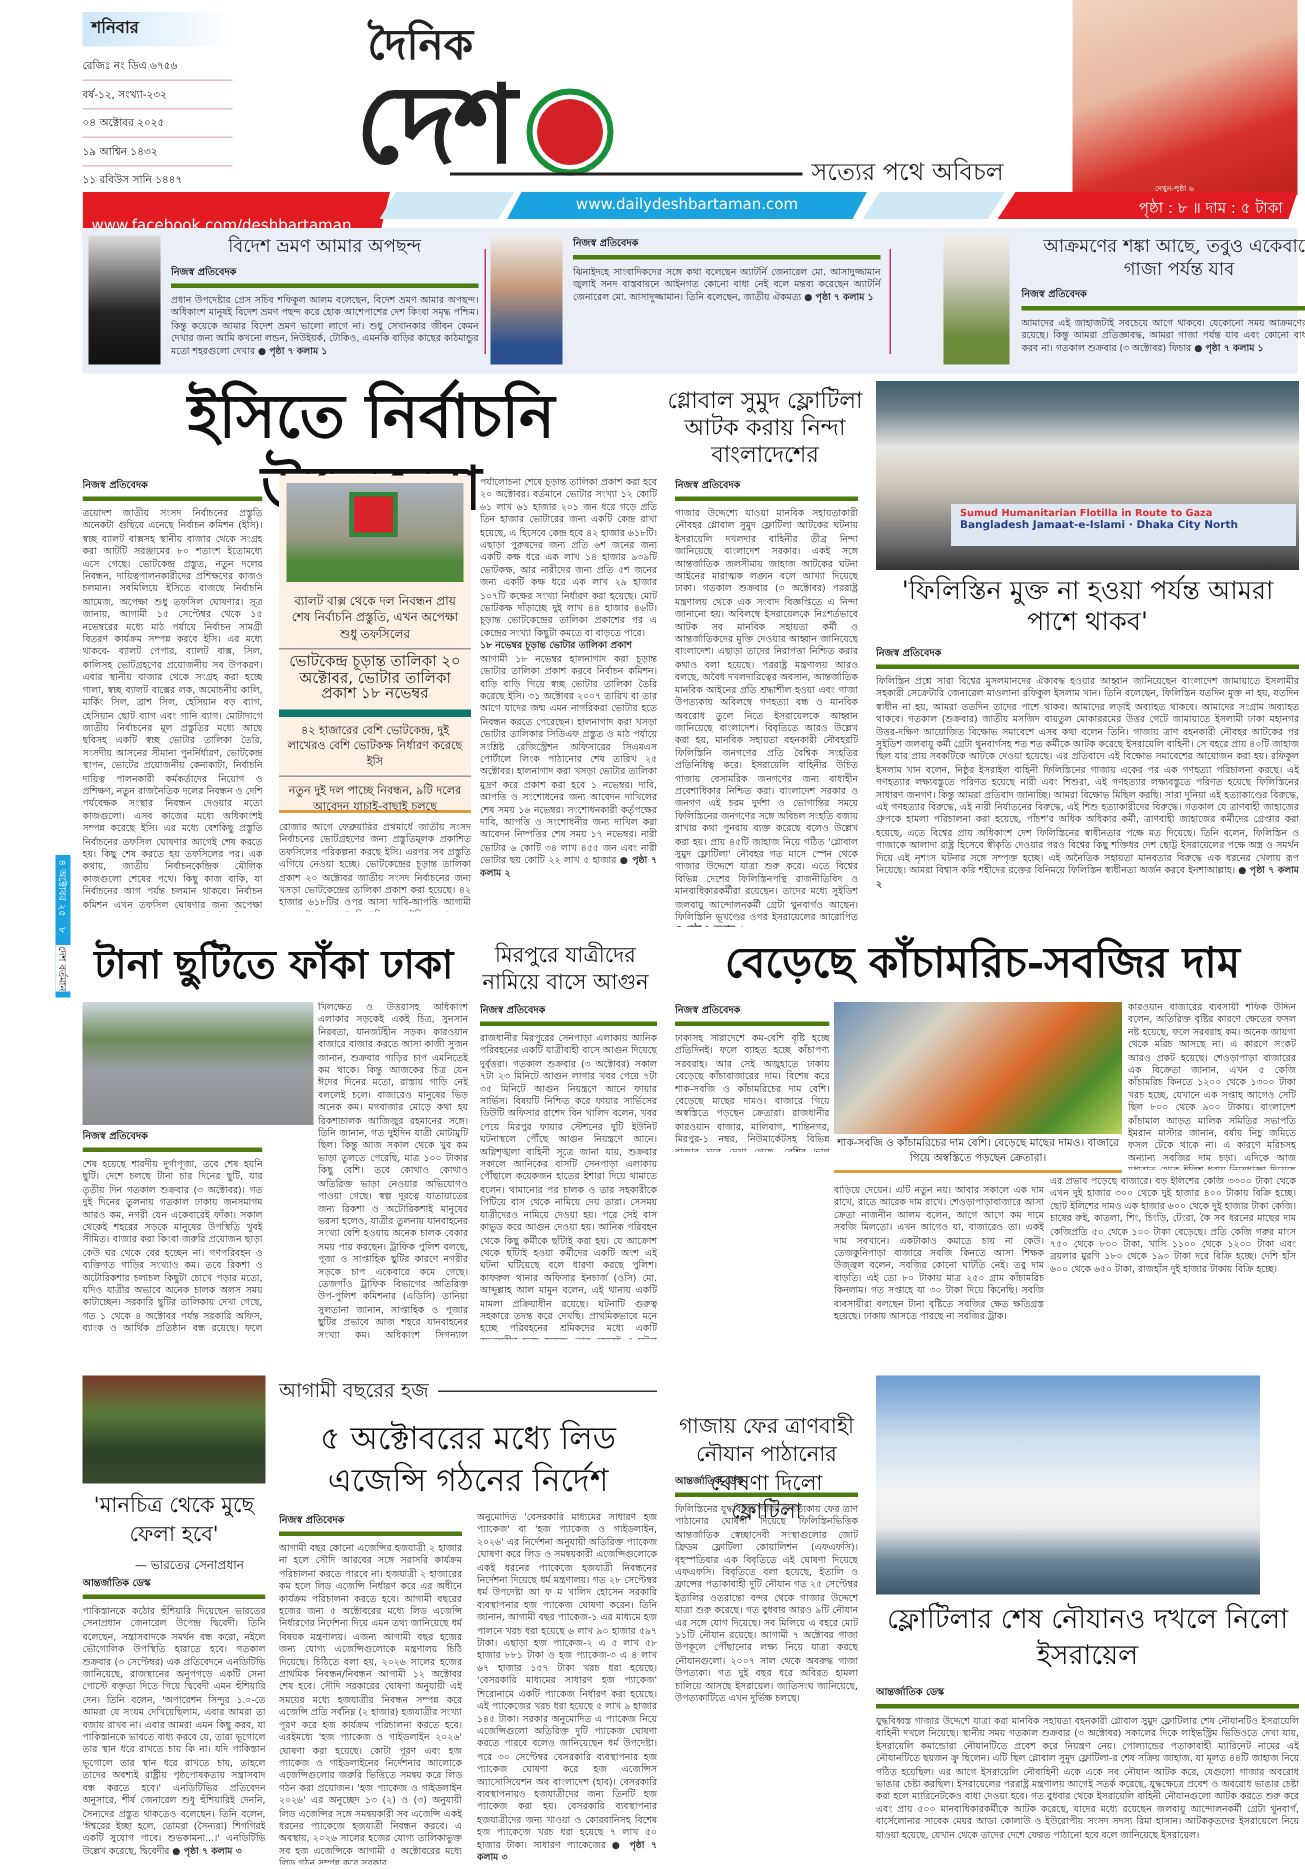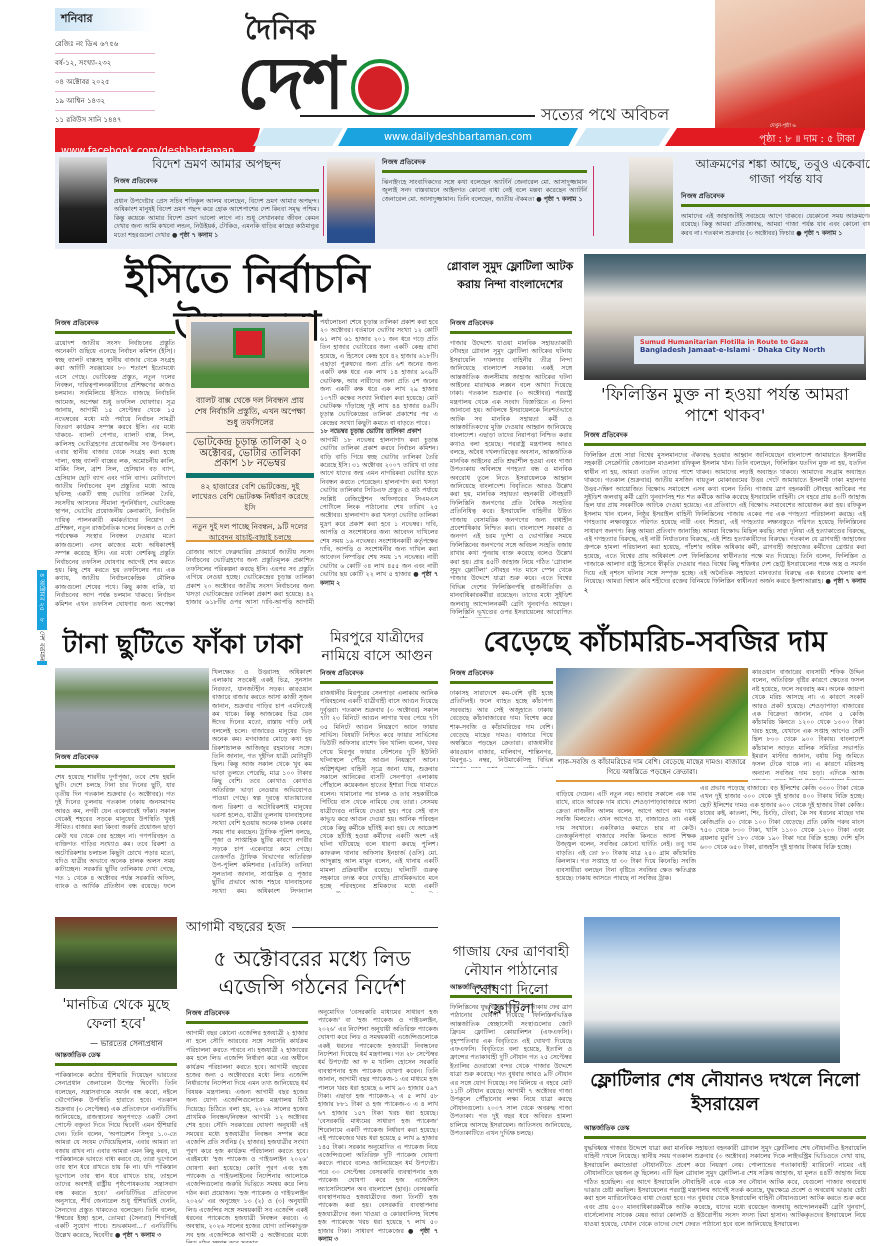--- a/index.html
+++ b/index.html
@@ -127,21 +127,21 @@
   <div class="small" style="font-weight:bold;">১৮ নভেম্বর চূড়ান্ত ভোটার তালিকা প্রকাশ</div>
   <div class="small"><span>আগামী ১৮ নভেম্বর হালনাগাদ করা চূড়ান্ত ভোটার তালিকা প্রকাশ করবে নির্বাচন কমিশন। বাড়ি বাড়ি গিয়ে স্বচ্ছ ভোটার তালিকা তৈরি করেছে ইসি। ৩১ অক্টোবর ২০০৭ তারিখ বা তার আগে যাদের জন্ম এমন নাগরিকরা ভোটার হতে নিবন্ধন করতে পেরেছেন। হালনাগাদ করা খসড়া ভোটার তালিকার সিডিএফ প্রস্তুত ও মাঠ পর্যায়ে সংশ্লিষ্ট রেজিস্ট্রেশন অফিসারের সিএমএস পোর্টালে লিংক পাঠানোর শেষ তারিখ ২৫ অক্টোবর। হালনাগাদ করা খসড়া ভোটার তালিকা মুদ্রণ করে প্রকাশ করা হবে ১ নভেম্বর। দাবি, আপত্তি ও সংশোধনের জন্য আবেদন দাখিলের শেষ সময় ১৬ নভেম্বর। সংশোধনকারী কর্তৃপক্ষের দাবি, আপত্তি ও সংশোধনীর জন্য দাখিল করা আবেদন নিষ্পত্তির শেষ সময় ১৭ নভেম্বর। নারী ভোটার ৬ কোটি ৩৪ লাখ ৪৫৫ জন এবং নারী ভোটার ছয় কোটি ২২ লাখ ৫ হাজার</span> <span class="cont">● পৃষ্ঠা ৭ কলাম ২</span></div>
 </div>
 
 <div class="abs" style="left:37px;top:570px;width:10px;height:95px;background:#1ba3e0;color:#fff;writing-mode:vertical-rl;font-size:6.5px;display:flex;align-items:center;justify-content:space-around;">
   <span>৪ অক্টোবর ২৫</span>
   <span>৮</span>
   <span style="background:#fff;color:#111;padding:1px 0;">দেশ বর্তমান</span>
 </div>
 
-<div class="abs hl ser" style="left:445px;top:258px;width:130px;font-size:11px;line-height:18px;font-weight:700;">গ্লোবাল সুমুদ ফ্লোটিলা আটক করায় নিন্দা বাংলাদেশের</div>
+<div class="abs hl ser" style="left:445px;top:258px;width:130px;font-size:15px;line-height:18px;font-weight:400;">গ্লোবাল সুমুদ ফ্লোটিলা আটক করায় নিন্দা বাংলাদেশের</div>
 <div class="abs" style="left:450px;top:318px;width:122px;height:300px;overflow:hidden;">
   <div class="byline">নিজস্ব প্রতিবেদক</div>
   <div class="small"><span>গাজার উদ্দেশ্যে যাওয়া মানবিক সহায়তাকারী নৌবহর গ্লোবাল সুমুদ ফ্লোটিলা আটকের ঘটনায় ইসরায়েলি দখলদার বাহিনীর তীব্র নিন্দা জানিয়েছে বাংলাদেশ সরকার। একই সঙ্গে আন্তর্জাতিক জলসীমায় জাহাজ আটকের ঘটনা আইনের মারাত্মক লঙ্ঘন বলে আখ্যা দিয়েছে ঢাকা। গতকাল শুক্রবার (৩ অক্টোবর) পররাষ্ট্র মন্ত্রণালয় থেকে এক সংবাদ বিজ্ঞপ্তিতে এ নিন্দা জানানো হয়। অবিলম্বে ইসরায়েলকে নিঃশর্তভাবে আটক সব মানবিক সহায়তা কর্মী ও আন্তর্জাতিকদের মুক্তি দেওয়ার আহ্বান জানিয়েছে বাংলাদেশ। এছাড়া তাদের নিরাপত্তা নিশ্চিত করার কথাও বলা হয়েছে। পররাষ্ট্র মন্ত্রণালয় আরও বলছে, অবৈধ দখলদারিত্বের অবসান, আন্তর্জাতিক মানবিক আইনের প্রতি শ্রদ্ধাশীল হওয়া এবং গাজা উপত্যকায় অবিলম্বে গণহত্যা বন্ধ ও মানবিক অবরোধ তুলে নিতে ইসরায়েলকে আহ্বান জানিয়েছে বাংলাদেশ। বিবৃতিতে আরও উল্লেখ করা হয়, মানবিক সহায়তা বহনকারী নৌবহরটি ফিলিস্তিনি জনগণের প্রতি বৈশ্বিক সংহতির প্রতিনিধিত্ব করে। ইসরায়েলি বাহিনীর উচিত গাজায় বেসামরিক জনগণের জন্য বাধাহীন প্রবেশাধিকার নিশ্চিত করা। বাংলাদেশ সরকার ও জনগণ এই চরম দুর্দশা ও ভোগান্তির সময়ে ফিলিস্তিনের জনগণের সঙ্গে অবিচল সংহতি বজায় রাখার কথা পুনরায় ব্যক্ত করেছে বলেও উল্লেখ করা হয়। প্রায় ৪৫টি জাহাজ নিয়ে গঠিত 'গ্লোবাল সুমুদ ফ্লোটিলা' নৌবহর গত মাসে স্পেন থেকে গাজার উদ্দেশে যাত্রা শুরু করে। এতে বিশ্বের বিভিন্ন দেশের ফিলিস্তিনপন্থি রাজনীতিবিদ ও মানবাধিকারকর্মীরা রয়েছেন। তাদের মধ্যে সুইডিশ জলবায়ু আন্দোলনকর্মী গ্রেটা থুনবার্গও আছেন। ফিলিস্তিনি ভূখণ্ডের ওপর ইসরায়েলের আরোপিত</span> <span class="cont">● পৃষ্ঠা ৭ কলাম ৩</span></div>
 </div>
 
 <div class="abs img" style="left:584px;top:254px;width:282px;height:126px;background:linear-gradient(#3a5e6a 0%,#6d7f8a 15%,#e8e6e2 35%,#cfc7bb 55%,#6d6f70 85%,#333 100%);">
   <div style="position:absolute;left:50px;top:82px;width:230px;height:28px;background:#dfe7f2;color:#2a3f86;font-size:6px;padding:2px 6px;line-height:8px;">
     <div style="color:#d33;font-weight:bold;font-size:6.5px;">Sumud Humanitarian Flotilla in Route to Gaza</div>
     <div style="font-weight:bold;font-size:7px;"><span>Bangladesh Jamaat-e-Islami</span> · <span>Dhaka City North</span></div>
   </div>
@@ -196,17 +196,17 @@
 </div>
 <div class="abs small" style="left:318px;top:1008px;width:120px;height:235px;overflow:hidden;"><span>অনুমোদিত 'বেসরকারি মাধ্যমের সাধারণ হজ প্যাকেজ' বা 'হজ প্যাকেজ ও গাইডলাইন, ২০২৬' এর নির্দেশনা অনুযায়ী অতিরিক্ত প্যাকেজ ঘোষণা করে লিড ও সমন্বয়কারী এজেন্সিগুলোকে একই ধরনের প্যাকেজে হজযাত্রী নিবন্ধনের নির্দেশনা দিয়েছে ধর্ম মন্ত্রণালয়। গত ২৮ সেপ্টেম্বর ধর্ম উপদেষ্টা আ ফ ম খালিদ হোসেন সরকারি ব্যবস্থাপনার হজ প্যাকেজ ঘোষণা করেন। তিনি জানান, আগামী বছর প্যাকেজ-১ এর মাধ্যমে হজ পালনে খরচ ধরা হয়েছে ৬ লাখ ৯০ হাজার ৫৯৭ টাকা। এছাড়া হজ প্যাকেজ-২ এ ৫ লাখ ৫৮ হাজার ৮৮১ টাকা ও হজ প্যাকেজ-৩ এ ৪ লাখ ৬৭ হাজার ১৫৭ টাকা খরচ ধরা হয়েছে। 'বেসরকারি মাধ্যমের সাধারণ হজ প্যাকেজ' শিরোনামে একটি প্যাকেজ নির্ধারণ করা হয়েছে। এই প্যাকেজের খরচ ধরা হয়েছে ৫ লাখ ৯ হাজার ১৪৫ টাকা। সরকার অনুমোদিত এ প্যাকেজ নিয়ে এজেন্সিগুলো অতিরিক্ত দুটি প্যাকেজ ঘোষণা করতে পারবে বলেও জানিয়েছেন ধর্ম উপদেষ্টা। পরে ৩০ সেপ্টেম্বর বেসরকারি ব্যবস্থাপনার হজ প্যাকেজ ঘোষণা করে হজ এজেন্সিস অ্যাসোসিয়েশন অব বাংলাদেশ (হাব)। বেসরকারি ব্যবস্থাপনায়ও হজযাত্রীদের জন্য তিনটি হজ প্যাকেজ করা হয়। বেসরকারি ব্যবস্থাপনার হজযাত্রীদের জন্য খাওয়া ও কোরবানিসহ বিশেষ হজ প্যাকেজে খরচ ধরা হয়েছে ৭ লাখ ৫০ হাজার টাকা। সাধারণ প্যাকেজের</span> <span class="cont">● পৃষ্ঠা ৭ কলাম ৩</span></div>
 
 <div class="abs hl ser" style="left:450px;top:918px;width:122px;font-size:14px;line-height:19px;font-weight:500;margin-top:24px;">গাজায় ফের ত্রাণবাহী নৌযান পাঠানোর ঘোষণা দিলো ফ্লোটিলা</div>
 <div class="abs" style="left:450px;top:982px;width:122px;height:262px;overflow:hidden;">
   <div class="byline">আন্তর্জাতিক ডেস্ক</div>
   <div class="small">ফিলিস্তিনের যুদ্ধবিধ্বস্ত গাজা উপত্যকায় ফের ত্রাণ পাঠানোর ঘোষণা দিয়েছে ফিলিস্তিনভিত্তিক আন্তর্জাতিক স্বেচ্ছাসেবী সংস্থাগুলোর জোট ফ্রিডম ফ্লোটিলা কোয়ালিশন (এফএফসি)। বৃহস্পতিবার এক বিবৃতিতে এই ঘোষণা দিয়েছে এফএফসি। বিবৃতিতে বলা হয়েছে, ইতালি ও ফ্রান্সের পতাকাবাহী দুটি নৌযান গত ২৫ সেপ্টেম্বর ইতালির ওতরান্তো বন্দর থেকে গাজার উদ্দেশে যাত্রা শুরু করেছে। গত বুধবার আরও ৯টি নৌযান এর সঙ্গে যোগ দিয়েছে। সব মিলিয়ে এ বহরে মোট ১১টি নৌযান রয়েছে। আগামী ৭ অক্টোবর গাজা উপকূলে পৌঁছানোর লক্ষ্য নিয়ে যাত্রা করছে নৌযানগুলো। ২০০৭ সাল থেকে অবরুদ্ধ গাজা উপত্যকা। গত দুই বছর ধরে অবিরত হামলা চালিয়ে আসছে ইসরায়েল। জাতিসংঘ জানিয়েছে, উপত্যকাটিতে এখন দুর্ভিক্ষ চলছে।</div>
 </div>
 
 <div class="abs img" style="left:584px;top:917px;width:256px;height:146px;background:linear-gradient(#6c9cd0 0%,#cfe0f0 30%,#f4f4f4 55%,#e7e9eb 70%,#6a8596 85%,#3d5766 100%);"></div>
-<div class="abs hl ser" style="left:584px;top:1068px;width:282px;font-size:18px;line-height:24px;font-weight:700;">ফ্লোটিলার শেষ নৌযানও দখলে নিলো ইসরায়েল</div>
+<div class="abs hl ser" style="left:584px;top:1068px;width:282px;font-size:18px;line-height:24px;font-weight:400;">ফ্লোটিলার শেষ নৌযানও দখলে নিলো ইসরায়েল</div>
 <div class="abs" style="left:584px;top:1123px;width:282px;height:120px;overflow:hidden;">
   <div class="byline">আন্তর্জাতিক ডেস্ক</div>
   <div class="small">যুদ্ধবিধ্বস্ত গাজার উদ্দেশে যাত্রা করা মানবিক সহায়তা বহনকারী গ্লোবাল সুমুদ ফ্লোটিলার শেষ নৌযানটিও ইসরায়েলি বাহিনী দখলে নিয়েছে। স্থানীয় সময় গতকাল শুক্রবার (৩ অক্টোবর) সকালের দিকে লাইভস্ট্রিম ভিডিওতে দেখা যায়, ইসরায়েলি কমান্ডোরা নৌযানটিতে প্রবেশ করে নিয়ন্ত্রণ নেয়। পোল্যান্ডের পতাকাবাহী ম্যারিনেট নামের এই নৌযানটিতে ছয়জন ক্রু ছিলেন। এটি ছিল গ্লোবাল সুমুদ ফ্লোটিলা-র শেষ সক্রিয় জাহাজ, যা মূলত ৪৪টি জাহাজ নিয়ে গঠিত হয়েছিল। এর আগে ইসরায়েলি নৌবাহিনী একে একে সব নৌযান আটক করে, যেগুলো গাজার অবরোধ ভাঙার চেষ্টা করছিল। ইসরায়েলের পররাষ্ট্র মন্ত্রণালয় আগেই সতর্ক করেছে, যুদ্ধক্ষেত্রে প্রবেশ ও অবরোধ ভাঙার চেষ্টা করা হলে ম্যারিনেটকেও বাধা দেওয়া হবে। গত বুধবার থেকে ইসরায়েলি বাহিনী নৌযানগুলো আটক করতে শুরু করে এবং প্রায় ৫০০ মানবাধিকারকর্মীকে আটক করেছে, যাদের মধ্যে রয়েছেন জলবায়ু আন্দোলনকর্মী গ্রেটা থুনবার্গ, বার্সেলোনার সাবেক মেয়র আডা কোলাউ ও ইউরোপীয় সংসদ সদস্য রিমা হাসান। আটককৃতদের ইসরায়েলে নিয়ে যাওয়া হয়েছে, যেখান থেকে তাদের দেশে ফেরত পাঠানো হবে বলে জানিয়েছে ইসরায়েল।</div>
 </div>
 
 </body></html>

